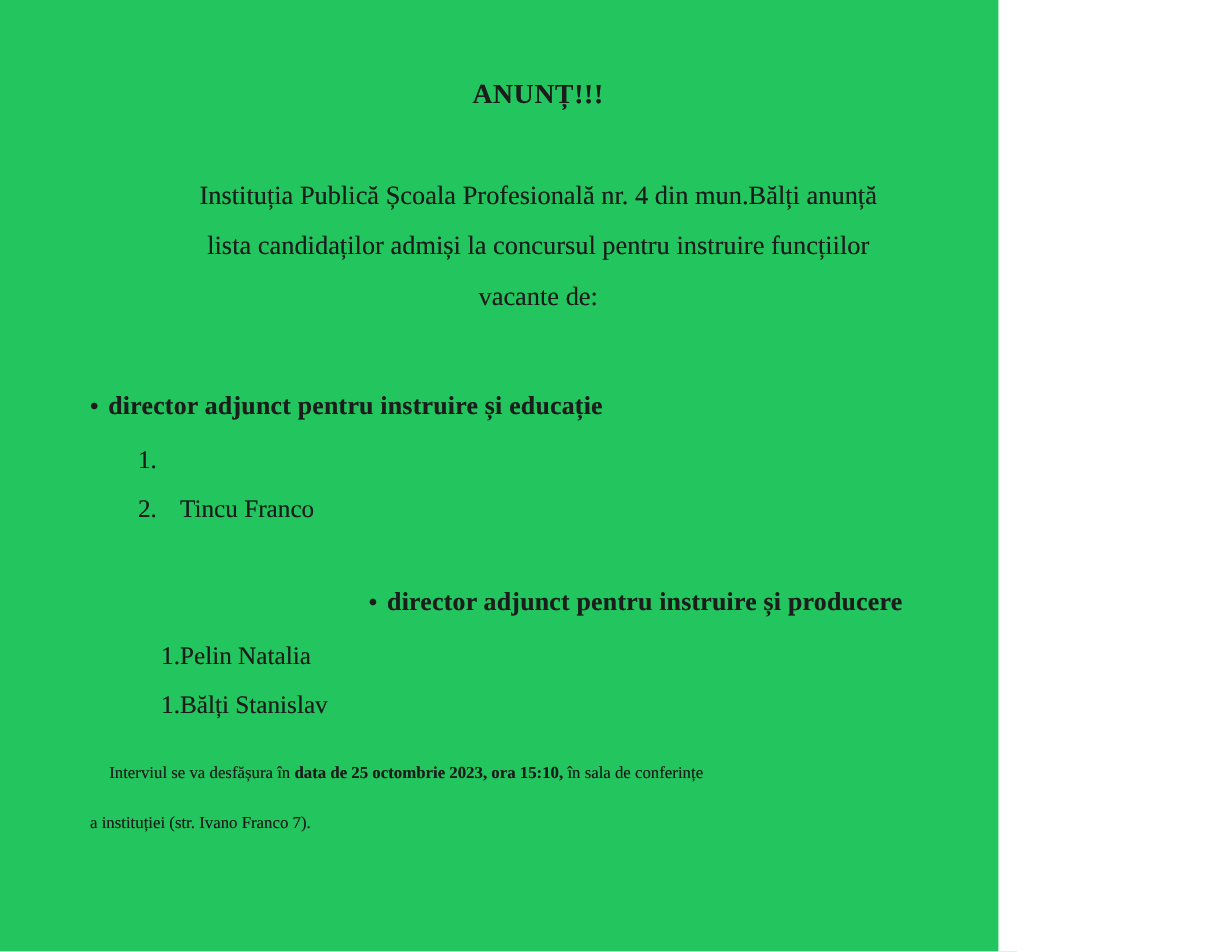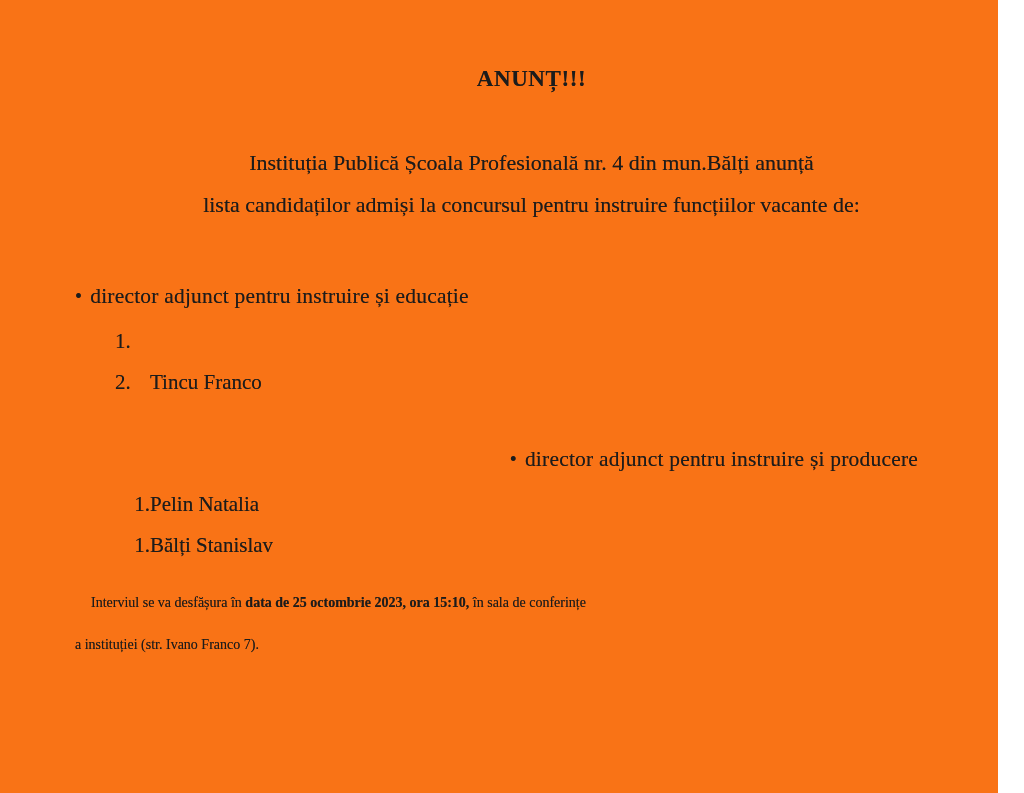--- a/index.html
+++ b/index.html
@@ -5,23 +5,23 @@
   html, body {
     margin: 0;
     padding: 0;
     background: #ffffff;
     width: 1024px;
     height: 793px;
     overflow: hidden;
   }
   .page {
     position: relative;
-    width: 998px;
+    width: 832px;
     height: 793px;
-    background: #f97316;
+    background: #22c55e;
     font-family: "Liberation Serif", "DejaVu Serif", serif;
     color: #1c1c1c;
     box-sizing: border-box;
     padding: 66px 80px 16px 75px;
     
     text-shadow: 0 0 0.45px rgba(20,20,20,0.55);
   }
   .centered {
     text-align: center;
     padding-left: 70px; 
@@ -38,21 +38,21 @@
   }
   .section {
     margin-top: 58px;
   }
   .section.second {
     margin-top: 44px;
     text-align: right;
   }
   .section-heading {
     font-size: 21.5px;
-    font-weight: normal;
+    font-weight: bold;
     letter-spacing: 0.2px;
   }
   .bullet {
     display: inline-block;
     margin-right: 8px;
     font-size: 20px;
   }
   .candidate-list {
     margin-top: 12px;
   }

